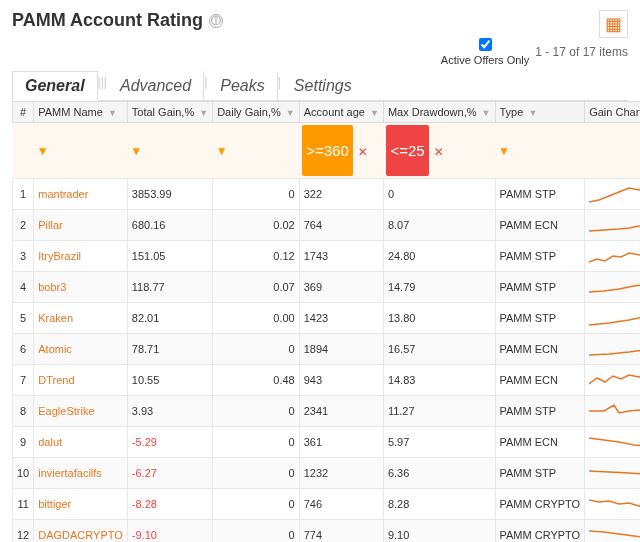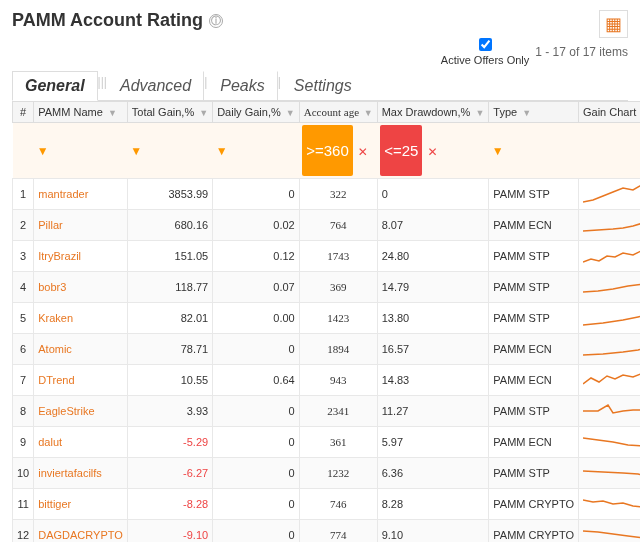--- a/index.html
+++ b/index.html
@@ -134,23 +134,23 @@
     .filter-badge.red {
       background: #e44;
     }
     .link {
       color: #e87722;
       text-decoration: none;
       text-align: right;
     }
     .col-num { width: 22px; text-align: center; }
     .col-name { width: 100px; }
-    .col-total { width: 55px; text-align: right; }
+    .col-total { width: 55px; }
     .col-daily { width: 42px; text-align: right; }
-    .col-age { width: 44px; text-align: center; font-family: Liberation Serif, serif; }
+    .col-age { width: 44px; text-align: left; }
     .col-drawdown { width: 58px; text-align: left; }
     .col-type { width: 70px; margin-left: 11px; }
     .col-gain { width: 65px; }
     .header-title-row {
       display: flex;
       justify-content: space-between;
       align-items: flex-start;
     }
     .rss-btn {
       color: #e87722;
@@ -336,21 +336,21 @@
     <td class="col-gain"><svg width="60" height="22">
               <polyline points="0,18 20,17 40,15 55,13 60,12" fill="none" stroke="#e87722" stroke-width="1.5"></polyline>
             </svg></td>
   </tr>
         <tr>
     <td class="col-num">7</td>
     <td class="col-name">
       <a class="link" href="#">DTrend</a>
     </td>
     <td class="col-total" style="color:#333">10.55</td>
-    <td class="col-daily" style="color:#333">0.64</td>
+    <td class="col-daily" style="color:#333">0.48</td>
     <td class="col-age">943</td>
     <td class="col-drawdown">14.83</td>
     <td class="col-type">PAMM ECN</td>
     <td class="col-gain"><svg width="60" height="22">
               <polyline points="0,16 8,10 16,14 24,8 32,11 40,7 50,9 60,5" fill="none" stroke="#e87722" stroke-width="1.5"></polyline>
             </svg></td>
   </tr>
         <tr>
     <td class="col-num">8</td>
     <td class="col-name">

